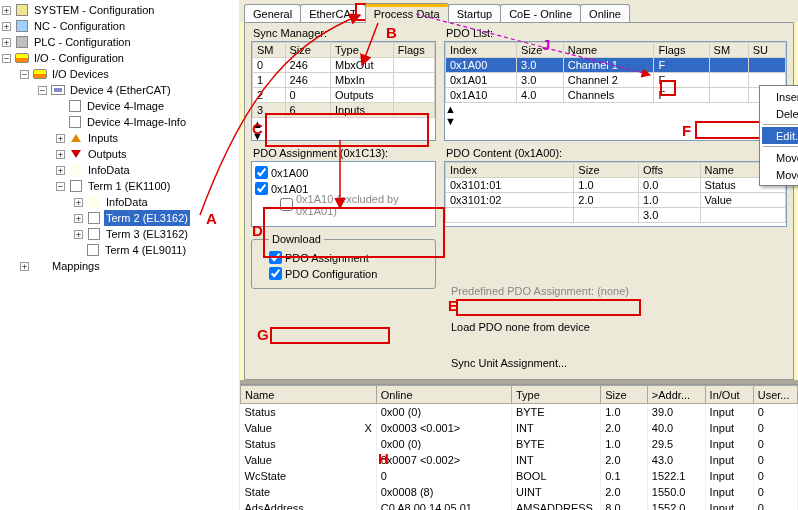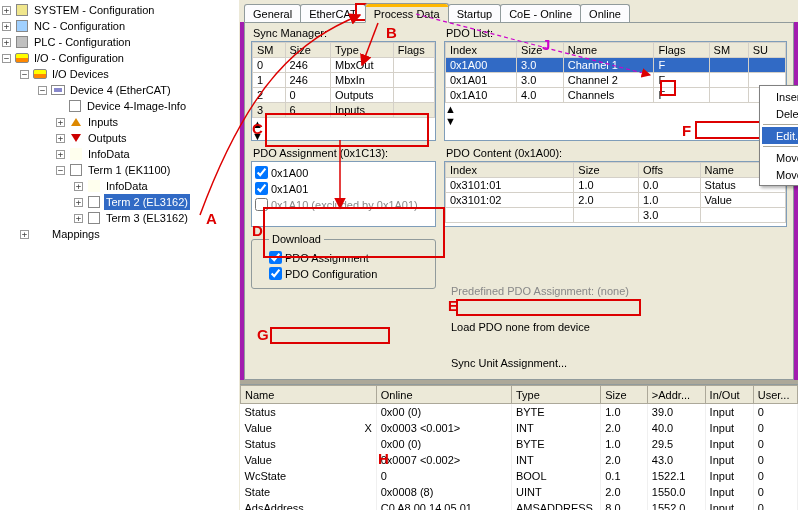--- a/index.html
+++ b/index.html
@@ -9,21 +9,21 @@
   #tree-pane { width:240px; height:100%; background:#fff; overflow:hidden; border-right:1px solid #ece9d8; }
   #tree-pane .tree { padding:2px 0 0 2px; }
   .node { white-space:nowrap; line-height:16px; height:16px; display:flex; align-items:center; }
   .node .exp { width:9px; height:9px; border:1px solid #999; background:#fff; margin-right:3px; font-size:9px; line-height:7px; text-align:center; font-family:monospace; color:#444; display:inline-flex; align-items:center; justify-content:center; }
   .node .noexp { width:11px; display:inline-block; }
   .node .ic { width:16px; height:16px; margin-right:2px; display:inline-flex; align-items:center; justify-content:center; }
   .node .lbl { padding:0 2px; }
   .node .lbl.sel { background:#316ac5; color:#fff; }
   .ind { display:inline-block; }
   
-  #right-pane { flex:1; display:flex; flex-direction:column; background:#a21caf; position:relative; }
+  #right-pane { flex:1; display:flex; flex-direction:column; background:#fef9c3; position:relative; }
   
   .tabstrip { display:flex; padding:2px 4px 0 4px; background:#ece9d8; height:22px; align-items:flex-end; }
   .tab { padding:3px 8px 2px; border:1px solid #919b9c; border-bottom:none; background:#fcfcfe; margin-right:-1px; border-radius:3px 3px 0 0; position:relative; }
   .tab.active { background:#ece9d8; top:1px; padding-top:4px; z-index:2; border-bottom:1px solid #ece9d8; }
   .tab.active::before { content:""; position:absolute; left:0; right:0; top:0; height:3px; background:#ffb700; border-radius:3px 3px 0 0; }
   .tabpage { flex:0 0 auto; background:#ece9d8; border:1px solid #919b9c; margin:0 4px; padding:4px 6px 6px 6px; height:358px; position:relative; }
   
   .grplbl { font-size:11px; margin:0 0 2px 2px; }
   
   table.minitbl { border-collapse:collapse; background:#fff; width:100%; }
@@ -31,21 +31,21 @@
   table.minitbl th { background:#ece9d8; }
   tr.selrow td { background:#316ac5; color:#fff; }
   tr.hlrow td { background:#ece9d8; }
   .tablewrap { border:1px solid #7f9db9; background:#fff; height:80px; overflow:hidden; }
   .scrollwrap { position:relative; }
   
   fieldset { border:1px solid #919b9c; border-radius:3px; padding:4px 6px 6px 17px; margin:0; }
   legend { padding:0 3px; }
   .chkline { display:flex; align-items:center; height:15px; margin:1px 0; }
   .chkline input { margin:0 3px 0 0; }
-  .chkline.gray { color:#888; }
+  .chkline.gray { color:#888;margin-left:25px; }
   
   .flatbtn { border:1px solid #ece9d8; background:#ece9d8; padding:2px 6px; text-align:left; height:20px; display:flex; align-items:center; width:100%; }
   
   #bottom-split { background:#aca899; height:4px; }
   #bottom-grid-wrap { flex:1; border-top:1px solid #919b9c; background:#fff; overflow:hidden; }
   table.biggrid { border-collapse:collapse; width:100%; }
   table.biggrid th { background:#ece9d8; border:1px solid #aca899; padding:2px 4px; text-align:left; font-weight:normal; height:18px; }
   table.biggrid td { border-bottom:none; border-right:1px solid #f0f0f0; padding:1px 4px; height:16px; white-space:nowrap; }
   
   .ctxmenu { position:absolute; background:#fff; border:1px solid #808080; box-shadow:2px 2px 3px rgba(0,0,0,0.3); padding:2px; z-index:50; width:96px; }
@@ -127,20 +127,28 @@
             <span class="ic-dev"></span>
           </span>
           <span class="lbl">Device 4 (EtherCAT)</span>
         </div>
       <div class="node">
           <span class="ind" style="width:54px"></span>
           <span class="noexp"></span>
           <span class="ic">
             <span class="ic-box"></span>
           </span>
+          <span class="lbl">Device 4-Image</span>
+        </div>
+      <div class="node">
+          <span class="ind" style="width:54px"></span>
+          <span class="noexp"></span>
+          <span class="ic">
+            <span class="ic-box"></span>
+          </span>
           <span class="lbl">Device 4-Image-Info</span>
         </div>
       <div class="node">
           <span class="ind" style="width:54px"></span>
           <span class="exp">+</span>
           <span class="ic">
             <span class="ic-in"></span>
           </span>
           <span class="lbl">Inputs</span>
         </div>
@@ -184,20 +192,28 @@
           </span>
           <span class="lbl sel">Term 2 (EL3162)</span>
         </div>
       <div class="node">
           <span class="ind" style="width:72px"></span>
           <span class="exp">+</span>
           <span class="ic">
             <span class="ic-box"></span>
           </span>
           <span class="lbl">Term 3 (EL3162)</span>
+        </div>
+      <div class="node">
+          <span class="ind" style="width:72px"></span>
+          <span class="noexp"></span>
+          <span class="ic">
+            <span class="ic-box"></span>
+          </span>
+          <span class="lbl">Term 4 (EL9011)</span>
         </div>
       <div class="node">
           <span class="ind" style="width:18px"></span>
           <span class="exp">+</span>
           <span class="ic">
             <span class="ic-map"></span>
           </span>
           <span class="lbl">Mappings</span>
         </div>
     </div>

